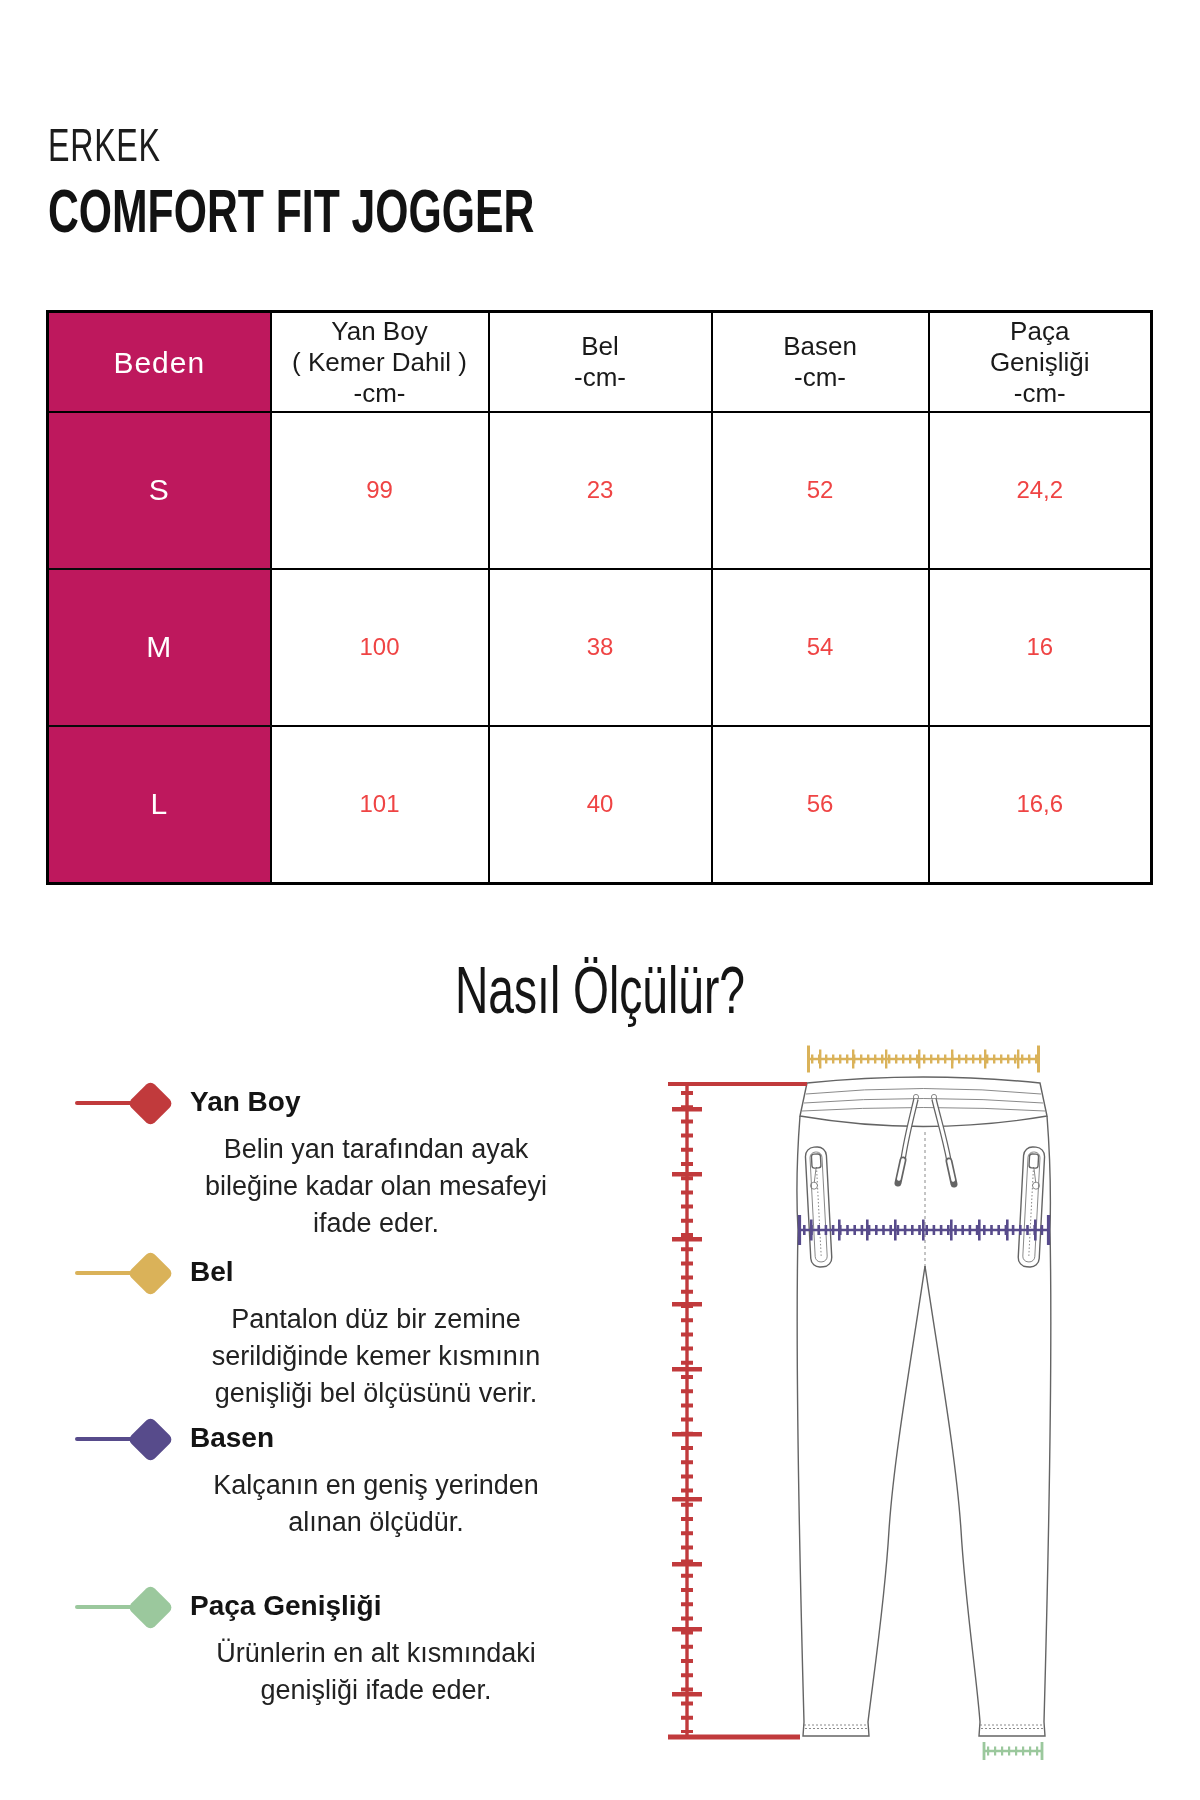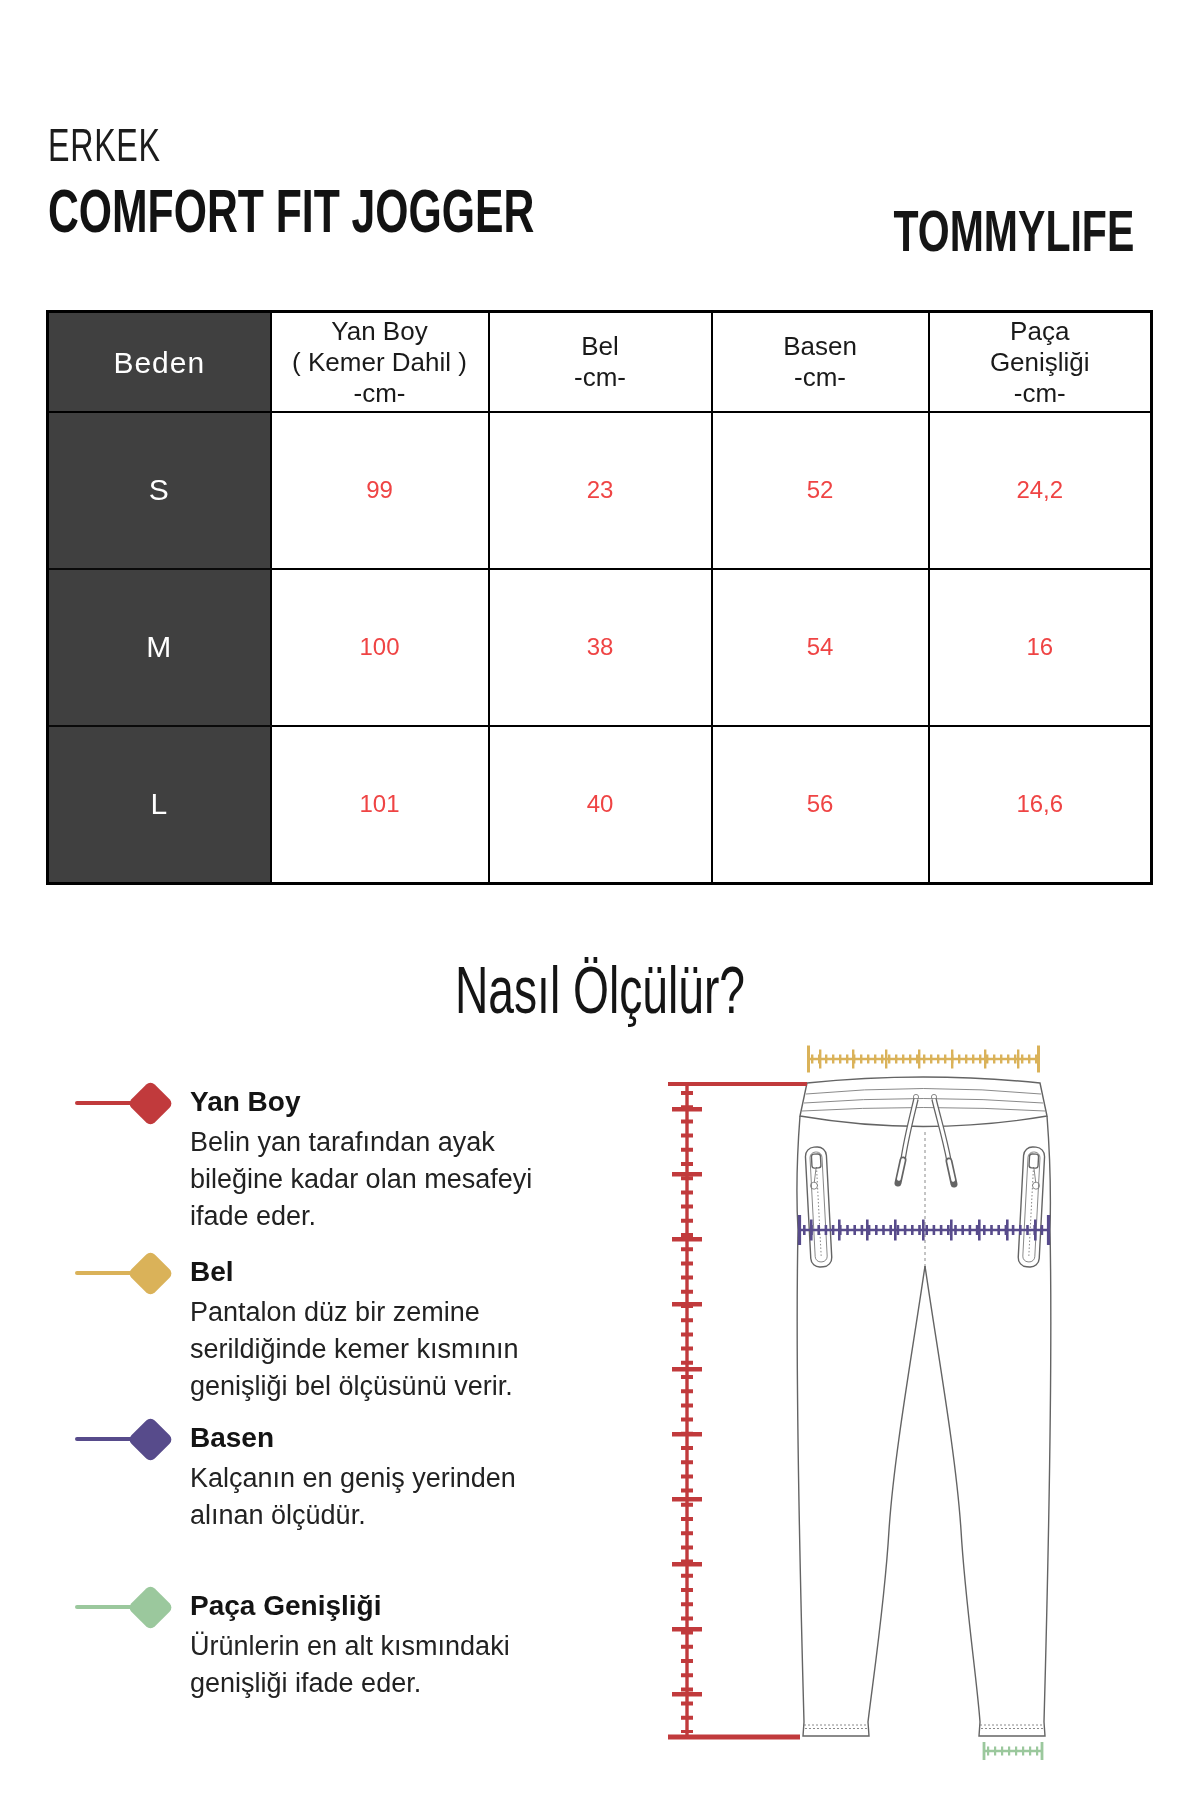--- a/index.html
+++ b/index.html
@@ -29,59 +29,55 @@
     position:absolute;left:46px;top:310px;width:1104px;height:575px;
     border-collapse:collapse;table-layout:fixed;background:#fff;
   }
   .size-table td,.size-table th{
     border:2px solid #000;text-align:center;vertical-align:middle;
     font-weight:400;padding:0;
   }
   .size-table{border:3px solid #000;}
   .size-table thead th{height:98px;font-size:26px;line-height:31px;white-space:pre-line;color:#1a1a1a;}
   .size-table tbody td{height:94px;font-size:24px;color:#ef4444;}
-  .size-table .col-size{background:#404040;color:#fff;}
+  .size-table .col-size{background:#be185d;color:#fff;}
   .size-table thead th.col-size{font-size:30px;letter-spacing:1px;}
   .size-table tbody th.col-size{font-size:30px;font-weight:400;letter-spacing:1px;border-top-color:#0a0a0a;border-bottom-color:#0a0a0a;}
   
   .measure-title{
     position:absolute;left:0;top:952px;width:1200px;text-align:center;
     font-size:66px;font-weight:400;color:#151515;transform:scaleX(.70);
     transform-origin:center;white-space:nowrap;
   }
   .legend{position:absolute;left:75px;top:0;width:0;height:0;}
   .legend-item{position:absolute;left:0;width:480px;}
   .legend-item .marker-line{position:absolute;left:0;width:72px;height:4px;border-radius:2px;}
   .legend-item .marker-diamond{
     position:absolute;left:59px;width:33px;height:33px;border-radius:6px;transform:rotate(45deg);
   }
   .legend-item .legend-title{
     position:absolute;left:115px;top:0;font-size:28px;font-weight:700;color:#141414;white-space:nowrap;
   }
   .legend-item .legend-desc{
-    position:absolute;left:115px;top:38px;width:372px;font-size:27px;line-height:37px;color:#222;
+    position:absolute;left:115px;top:45px;width:372px;font-size:27px;line-height:37px;color:#222;text-align:center;
   }
   
   .diagram{position:absolute;left:560px;top:1025px;width:560px;height:775px;}
   .pants{stroke:#646464;fill:none;stroke-width:1.4;}
   .pants .thin{stroke-width:0.9;stroke:#7d7d7d;}
   .ruler-line{fill:none;}
 </style>
 </head>
 <body>
 
 <div class="page">
 
   <div class="brand-category">ERKEK</div>
   <div class="brand-product">COMFORT FIT JOGGER</div>
 
-  <div class="logo">
-
-    <div class="logo-word">TOMMYLIFE</div>
-  </div>
 
   <table class="size-table">
     <colgroup>
         <col style="width:223px">
         <col style="width:218px">
         <col style="width:223px">
         <col style="width:217px">
         <col style="width:223px">
       </colgroup>
     <thead>

